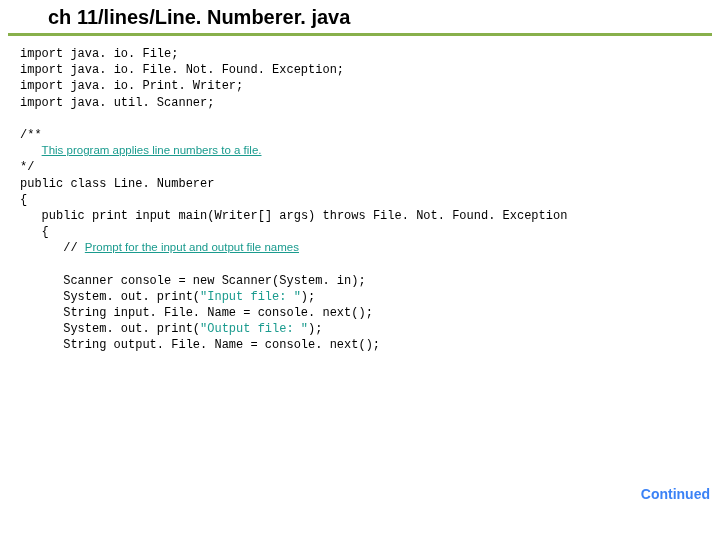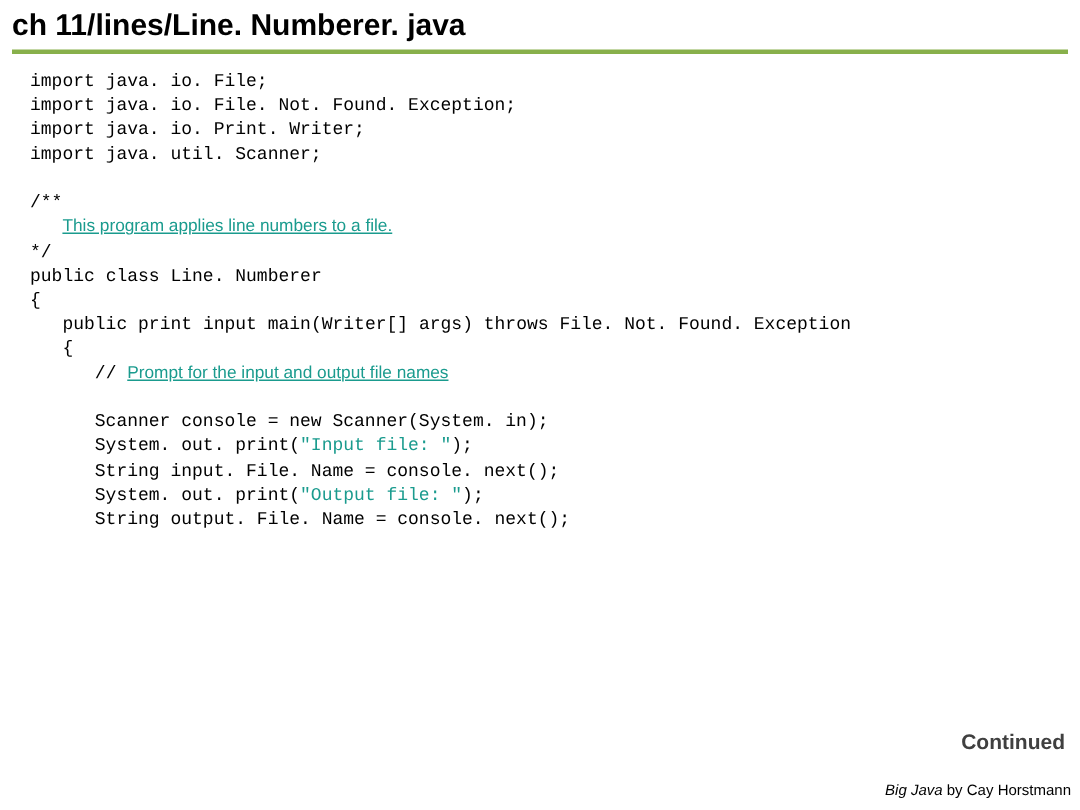--- a/index.html
+++ b/index.html
@@ -12,20 +12,21 @@
     position: relative;
     overflow: hidden;
   }
   .title-bar {
     padding: 6px 8px 2px 8px;
   }
   .title {
     font-size: 20px;
     font-weight: bold;
     color: #000;
+    margin-left: 40px;
   }
   .underline {
     height: 3px;
     background: #88b04b;
     margin: 2px 8px 10px 8px;
   }
   .code-area {
     padding: 0 20px;
     font-family: "Courier New", monospace;
     font-size: 12px;
@@ -41,21 +42,21 @@
   }
   .str {
     color: #1a9b8e;
   }
   .continued {
     position: absolute;
     right: 10px;
     bottom: 38px;
     font-weight: bold;
     font-size: 14px;
-    color: #404040;
+    color: #3b82f6;
   }
   .footer {
     position: absolute;
     right: 6px;
     bottom: 6px;
     text-align: right;
     font-size: 10px;
     line-height: 1.25;
     color: #000;
   }
@@ -85,14 +86,13 @@
 
 <span>      Scanner console = </span><span>new</span><span> Scanner(System. in);</span>
 <span>      System. out. print(</span><span class="str">"Input file: "</span><span>);</span>
 <span>      String input. File. Name = console. next();</span>
 <span>      System. out. print(</span><span class="str">"Output file: "</span><span>);</span>
 <span>      String output. File. Name = console. next();</span></div>
 
 <div class="continued">Continued</div>
 
 <div class="footer">
-  <div class="row1"><span class="book">Big Java</span><span> by Cay Horstmann</span></div>
 </div>
 
 </body></html>

